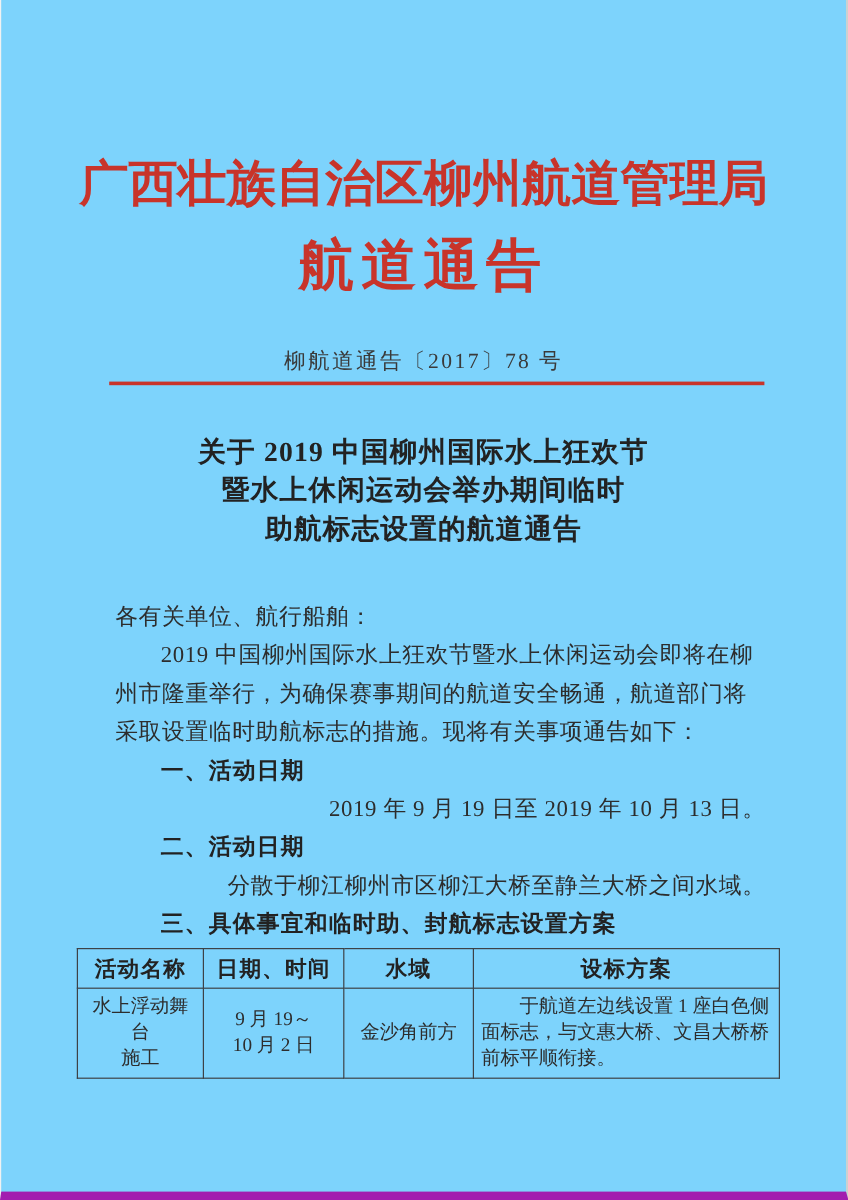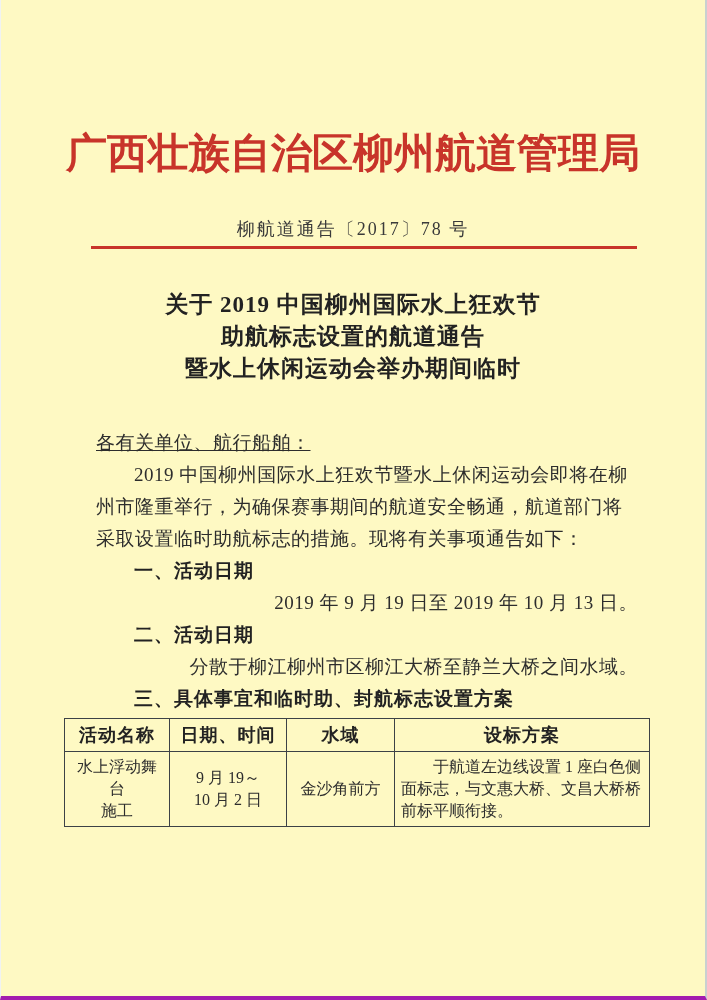--- a/index.html
+++ b/index.html
@@ -2,23 +2,23 @@
 <html lang="zh"><head>
 <meta charset="utf-8">
 <style>
   html, body { margin: 0; padding: 0; background: #ffffff; }
 
   .page {
     position: relative;
     width: 707px;
     height: 1000px;
     box-sizing: border-box;
-    background: #fef9c3;
+    background: #7dd3fc;
     border-right: 2px solid #c9d1d0;
-    border-bottom: 4px solid #a21caf;
+    border-bottom: 7px solid #a21caf;
     border-left: 1px solid #f0f2f2;
     overflow: hidden;
     color: #2d2d2d;
     font-family: "Liberation Serif", "DejaVu Serif", serif;
   }
 
   .org-title {
     margin-top: 128px;
     text-align: center;
     font-size: 41px;
@@ -67,21 +67,21 @@
 
   .body-block {
     margin: 42px 70px 0 95px;
     width: 542px;
     font-size: 19px;
     line-height: 32px;
     letter-spacing: 0.5px;
     color: #2d2d2d;
   }
 
-  .salutation { text-indent: 0; text-decoration: underline; }
+  .salutation { text-indent: 0; }
 
   .intro-paragraph { text-indent: 2em; }
 
   .sec-heading {
     text-indent: 2em;
     font-weight: bold;
     color: #222222;
     font-family: "Liberation Sans", "DejaVu Sans", sans-serif;
     letter-spacing: 1px;
   }
@@ -136,29 +136,30 @@
     padding: 5px 8px;
   }
 </style>
 </head>
 <body>
 
 <div class="page">
 
   <div class="org-title">广西壮族自治区柳州航道管理局</div>
 
+  <div class="doc-type">航道通告</div>
 
   <div class="doc-number">柳航道通告〔2017〕78 号</div>
 
   <div class="red-rule"></div>
 
   <div class="notice-title">
     <div>关于 2019 中国柳州国际水上狂欢节</div>
+    <div>暨水上休闲运动会举办期间临时</div>
     <div>助航标志设置的航道通告</div>
-    <div>暨水上休闲运动会举办期间临时</div>
   </div>
 
   <div class="body-block">
     <div class="salutation">各有关单位、航行船舶：</div>
     <div class="intro-paragraph">2019 中国柳州国际水上狂欢节暨水上休闲运动会即将在柳州市隆重举行，为确保赛事期间的航道安全畅通，航道部门将采取设置临时助航标志的措施。现将有关事项通告如下：</div>
 
     <div class="sec-heading">一、活动日期</div>
     <div class="sec-body">2019 年 9 月 19 日至 2019 年 10 月 13 日。</div>
 
     <div class="sec-heading">二、活动日期</div>

